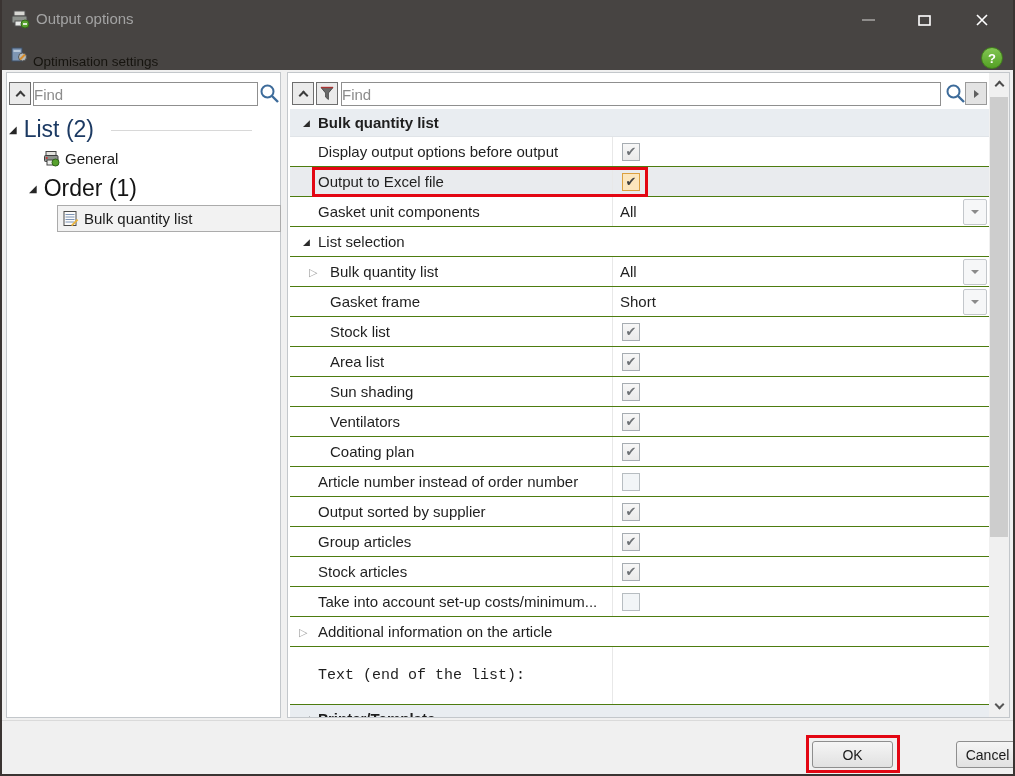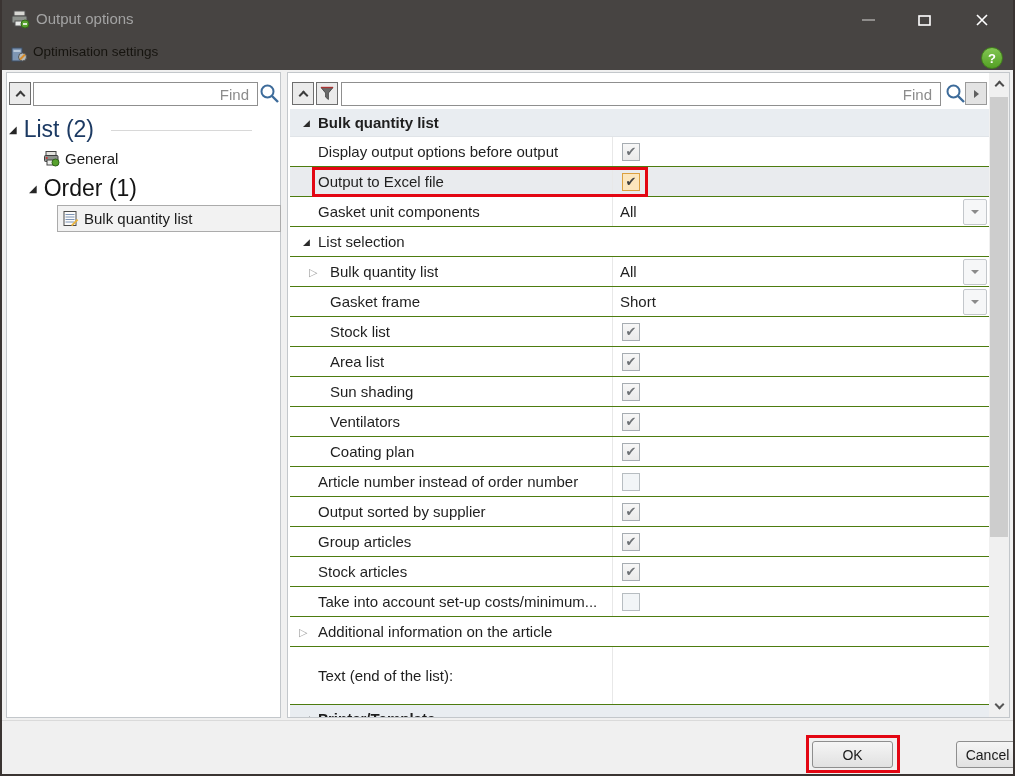--- a/index.html
+++ b/index.html
@@ -12,60 +12,60 @@
   }
   
   .titlebar { position:absolute; left:0; top:0; width:1015px; height:70px; background:#474442; }
   .win-border { position:absolute; background:#3a3432; z-index:50; }
   .wb-left  { left:0; top:0; width:2px; height:776px; }
   .wb-right { left:1013px; top:0; width:2px; height:776px; }
   .wb-bottom{ left:0; top:774px; width:1015px; height:2px; }
   .app-icon { position:absolute; left:10px; top:9px; }
   .title-text { position:absolute; left:36px; top:10px; font-size:15px; color:#a3a3a3; }
   .subtitle-icon { position:absolute; left:11px; top:46px; }
-  .subtitle-text { position:absolute; left:33px; top:44px; font-size:13.5px; color:#16140f; }
+  .subtitle-text { position:absolute; left:33px; top:54px; font-size:13.5px; color:#16140f; }
   .win-ctl { position:absolute; top:6px; width:34px; height:28px; display:flex; align-items:center; justify-content:center; cursor:default; }
   .ctl-min { left:851px; } .ctl-max { left:907px; } .ctl-close { left:965px; }
   .min-bar { width:13px; height:2px; background:#8f8d8b; }
   .help-btn { position:absolute; left:981px; top:47px; width:22px; height:22px; border-radius:50%;
     background: linear-gradient(#82c653,#54a024); border:1px solid #417d1c;
     color:#fff; font-size:13px; font-weight:bold; display:flex; align-items:center; justify-content:center; }
   
   .panel { position:absolute; background:#fff; border:1px solid #c3c7cb; }
   #left-panel  { left:6px;  top:72px; width:275px; height:646px; }
   #right-panel { left:287px; top:72px; width:723px; height:646px; overflow:hidden; }
   .sq-btn { position:absolute; width:22px; height:23px; background:#ebebeb; border:1px solid #6e6e6e;
     display:flex; align-items:center; justify-content:center; }
   .chev-up { width:7px; height:7px; border-left:2px solid #3c3c3c; border-top:2px solid #3c3c3c;
     transform:rotate(45deg); margin-top:3px; }
   .chev-down { width:7px; height:7px; border-left:2px solid #565656; border-top:2px solid #565656;
     transform:rotate(225deg); margin-bottom:3px; }
   .find-input { position:absolute; height:24px; border:1px solid #8f8f8f; font-size:15px;
-    padding:0 8px; color:#1a1a1a; outline:none; background:#fff; font-family:"Liberation Sans",sans-serif;text-align:right; }
+    padding:0 0; color:#1a1a1a; outline:none; background:#fff; font-family:"Liberation Sans",sans-serif; }
   .find-input::placeholder { color:#8c8c8c; }
   .mag { position:absolute; }
   .tri-right-btn { position:absolute; left:677px; top:9px; width:22px; height:23px; background:#e3e3e3;
     border:1px solid #9a9a9a; display:flex; align-items:center; justify-content:center; }
   .tri-right { width:0; height:0; border-left:5px solid #5f5f5f; border-top:4px solid transparent; border-bottom:4px solid transparent; }
   
   .tree-node { position:absolute; display:flex; align-items:center; white-space:nowrap; }
   .tw-exp { font-size:10px; color:#262626; margin-right:7px; }
   .node-list-label { font-size:23px; color:#1c3a63; }
   .node-order-label { font-size:23px; color:#141414; }
   .tree-sep { position:absolute; left:104px; top:57px; width:141px; height:1px; background:#d8d8d8; }
   .leaf-label { font-size:15px; color:#1c1c1c; margin-left:5px; }
   .tree-selected { position:absolute; left:50px; top:132px; width:224px; height:27px;
     background:#f2f2f2; border:1px solid #ababab; display:flex; align-items:center; padding-left:4px; }
   
   #rows { position:absolute; left:2px; top:36px; width:699px; height:608px; overflow:hidden; }
   .srow { position:relative; height:30px; background:#fff; border-bottom:1px solid #4d7c0f;
     display:flex; align-items:center; }
   .srow.hdr { height:28px; background:#e9edf1; border-bottom:1px solid #e0e4e8; }
   .srow.sel { background:#e9ebee; }
-  .srow.tall { height:58px; }
+  .srow.tall { height:58px;font-family:Liberation Mono, monospace; }
   .exp { position:absolute; left:13px; top:50%; transform:translateY(-50%); font-size:9px; color:#2b2b2b; }
   .exp.collapsed { left:9px; color:#9c9c9c; font-size:11px; }
   .exp.collapsed.l1 { left:19px; }
   .lab { margin-left:28px; font-size:15px; color:#1f1f1f; white-space:nowrap; overflow:hidden; max-width:292px; }
   .lab.b { font-weight:bold; }
   .lab.l1 { margin-left:40px; max-width:280px; }
   .vdiv { position:absolute; left:322px; top:0; bottom:0; width:1px; background:#e8e8e8; }
   .cb { position:absolute; left:332px; top:50%; transform:translateY(-50%); width:18px; height:18px;
     border:1px solid #a7adb2; background:linear-gradient(#f7f7f7,#eaeaea);
     display:flex; align-items:center; justify-content:center; font-size:13px; color:#6e7276; }

